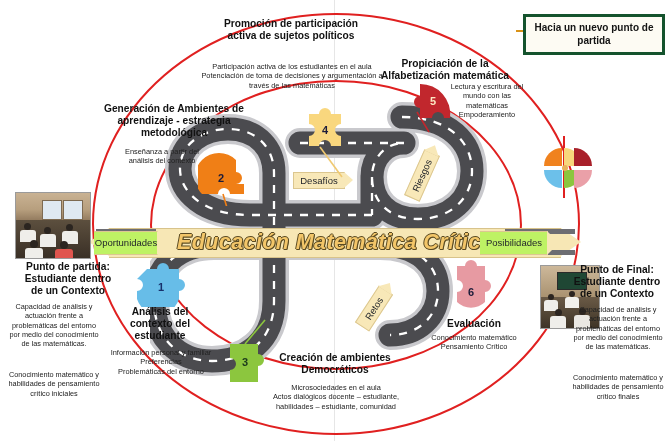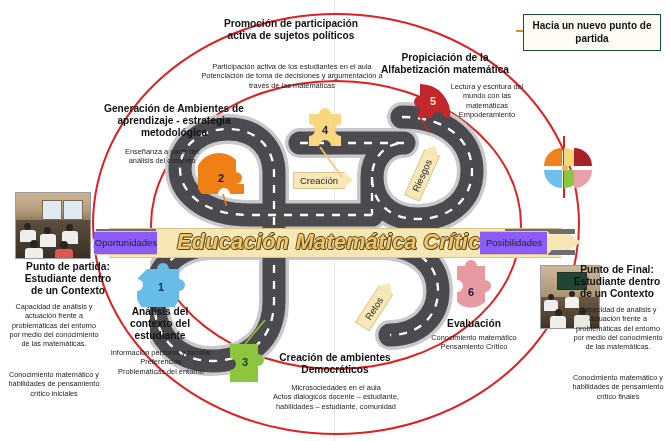--- a/index.html
+++ b/index.html
@@ -38,37 +38,37 @@
       background:#f7e7b5;border-top:1px solid #d8c38b;border-bottom:1px solid #d8c38b;}
   .tip{position:absolute;top:0;width:0;height:0;
       border-top:14px solid transparent;border-bottom:14px solid transparent;}
   .tip-r{left:486px;border-left:20px solid #f7e7b5;}
   .tip-l{left:14px;border-right:20px solid #f7e7b5;}
   .maintitle{position:absolute;left:0;top:0;width:520px;height:28px;
       line-height:28px;text-align:center;font-size:21.5px;font-weight:bold;
       font-style:italic;color:#f3c669;letter-spacing:.4px;
       text-shadow:-1px 0 #5a4a22,0 -1px #5a4a22,1px 0 #5a4a22,0 1px #5a4a22,1px 1px #6b5a2c;}
 
-  .chev{position:absolute;height:22px;background:#8b5cf6;
+  .chev{position:absolute;height:22px;background:#bef264;
       border-top:1px solid #dcc792;border-bottom:1px solid #dcc792;
       font-size:9.5px;color:#23262b;line-height:22px;text-align:center;}
   .chev:after{content:"";position:absolute;right:-11px;top:-1px;width:0;height:0;
       border-top:12px solid transparent;border-bottom:12px solid transparent;
       border-left:12px solid #f7e7b5;}
   .ribbon{position:absolute;background:#f8e8b8;border:1px solid #dbc68f;
       font-size:9.5px;color:#23262b;text-align:center;line-height:15px;height:15px;}
   .ribbon:after{content:"";position:absolute;right:-9px;top:-1px;width:0;height:0;
       border-top:8.5px solid transparent;border-bottom:8.5px solid transparent;
       border-left:9px solid #f8e8b8;}
 
   
   .pz{position:absolute;}
 
   
-  .callout{background:#fdfbf3;border:1px solid #14532d;}
+  .callout{background:#fdfbf3;border:3px solid #14532d;}
   .callout span{display:block;text-align:center;font-weight:bold;font-size:10px;
       line-height:1.25;color:#141414;padding:5px 6px;}
   .cline{background:#d99218;height:1.6px;}
 </style>
 </head>
 <body>
 
 <div id="stage">
 
   <div class="abs guide"></div>
@@ -98,21 +98,21 @@
            C 288 222 268 240 240 240"></path>
     </defs>
 
     <use href="#rp" stroke="#c9c9cd" stroke-width="30" stroke-linecap="round"></use>
 
     <use href="#rp" stroke="#4b4b4f" stroke-width="23" stroke-linecap="round"></use>
 
     <use href="#rp" stroke="#ffffff" stroke-width="2.3" stroke-dasharray="8 8" stroke-linecap="butt"></use>
   </svg>
 
-  <div class="ribbon" style="left:293px;top:172px;width:50px;">Creación</div>
+  <div class="ribbon" style="left:293px;top:172px;width:50px;">Desafíos</div>
 
   <div class="ribbon" style="left:397px;top:167px;width:48px;transform:rotate(-66deg);">Riesgos</div>
 
   <div class="ribbon" style="left:352px;top:300px;width:42px;transform:rotate(-57deg);">Retos</div>
 
   <div class="abs banner">
     <div class="bannerbody"></div>
     <div class="tip tip-l"></div>
     <div class="tip tip-r"></div>
     <div class="maintitle">Educación Matemática Crítica</div>
@@ -218,21 +218,21 @@
     <div>Potenciación de toma de decisiones y argumentación a través de las matemáticas</div>
   </div>
 
   <svg class="abs" style="left:405px;top:110px;" width="40" height="36">
     <line x1="12" y1="2" x2="24" y2="22" stroke="#c1272d" stroke-width="1.6"></line>
   </svg>
   <svg class="abs pz" style="left:406px;top:78px;" width="52" height="48">
     <path d="M44 40 a30 30 0 0 0 -30 -34 v12 a6 6 0 0 0 0 12 v10 h12 a6 6 0 0 1 12 0 z" fill="#c1272d"></path>
     <text x="27" y="27" text-anchor="middle" font-size="11" font-weight="bold" font-family="Liberation Sans, sans-serif" fill="#fde7c2">5</text>
   </svg>
-  <div class="abs ttl" style="left:372px;top:52px;width:146px;font-size:10.2px;">Propiciación de la Alfabetización matemática</div>
+  <div class="abs ttl" style="left:372px;top:58px;width:146px;font-size:10.2px;">Propiciación de la Alfabetización matemática</div>
   <div class="abs sub" style="left:444px;top:82px;width:86px;font-size:7.4px;">
     <div>Lectura y escritura del mundo con las matemáticas</div>
     <div>Empoderamiento</div>
   </div>
 
   <svg class="abs pz" style="left:445px;top:256px;" width="50" height="56">
     <path d="M12 10 h8 a6 6 0 0 1 12 0 h8 v14 a6 6 0 0 1 0 12 v10 a20 20 0 0 1 -28 0 v-10 a6 6 0 0 0 0 -12 z" fill="#e79aa2"></path>
     <text x="26" y="40" text-anchor="middle" font-size="11" font-weight="bold" font-family="Liberation Sans, sans-serif" fill="#1c1c3a">6</text>
   </svg>
   <div class="abs ttl" style="left:422px;top:318px;width:104px;font-size:10.2px;">Evaluación</div>

